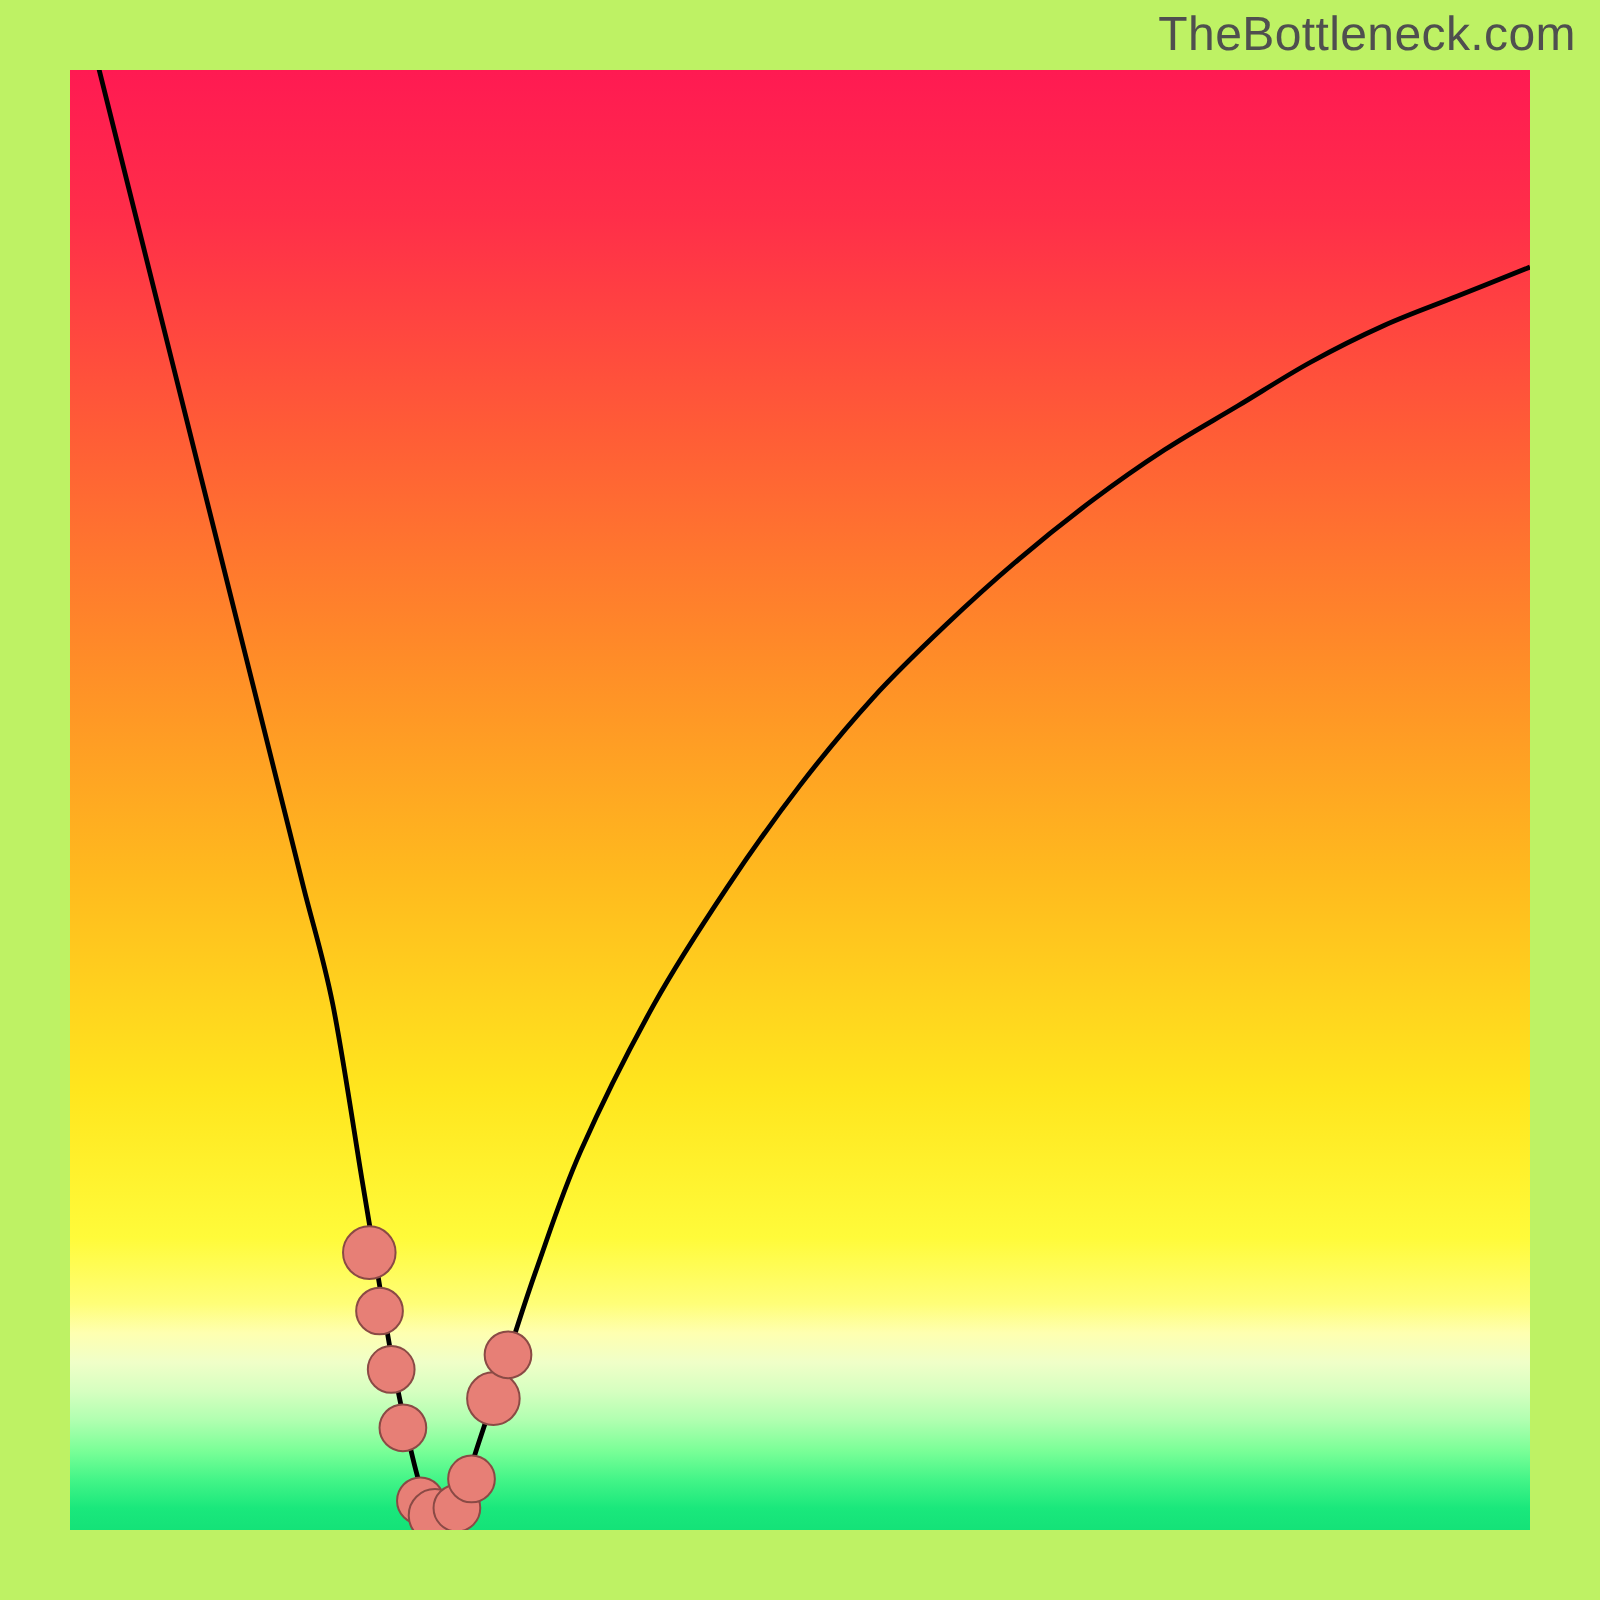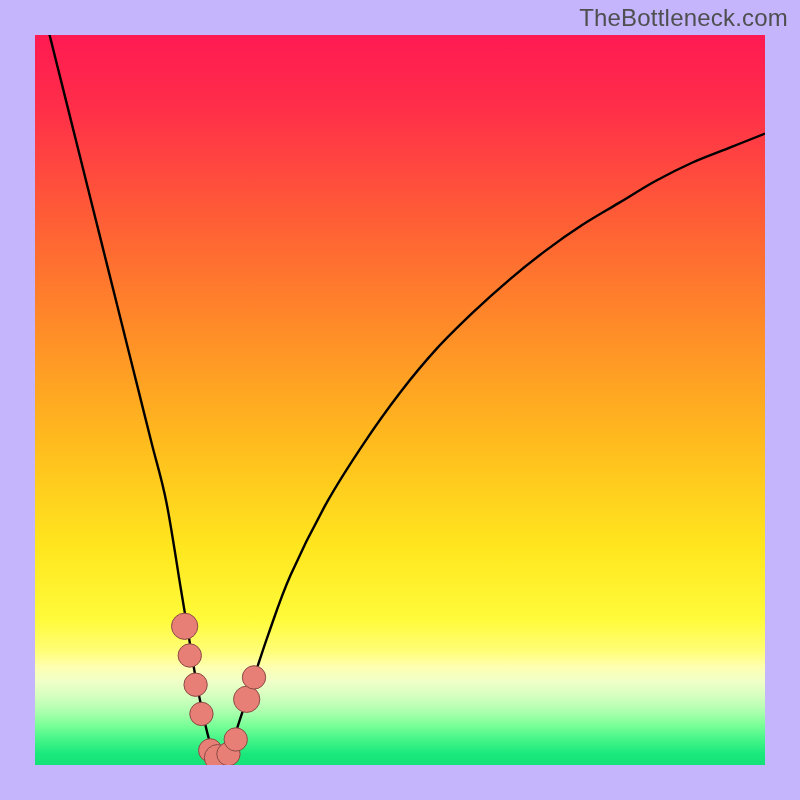--- a/index.html
+++ b/index.html
@@ -10,21 +10,21 @@
     overflow: hidden;
     background: #000;
     font-family: Arial, Helvetica, sans-serif;
   }
   .frame {
     position: absolute;
     top: 0;
     left: 0;
     width: 800px;
     height: 800px;
-    background: #c4b5fd;
+    background: #bef264;
   }
   .watermark {
     position: absolute;
     top: 4px;
     right: 12px;
     color: #4f4f4f;
     font-size: 24px;
     font-weight: 400;
     letter-spacing: 0.2px;
     z-index: 20;

